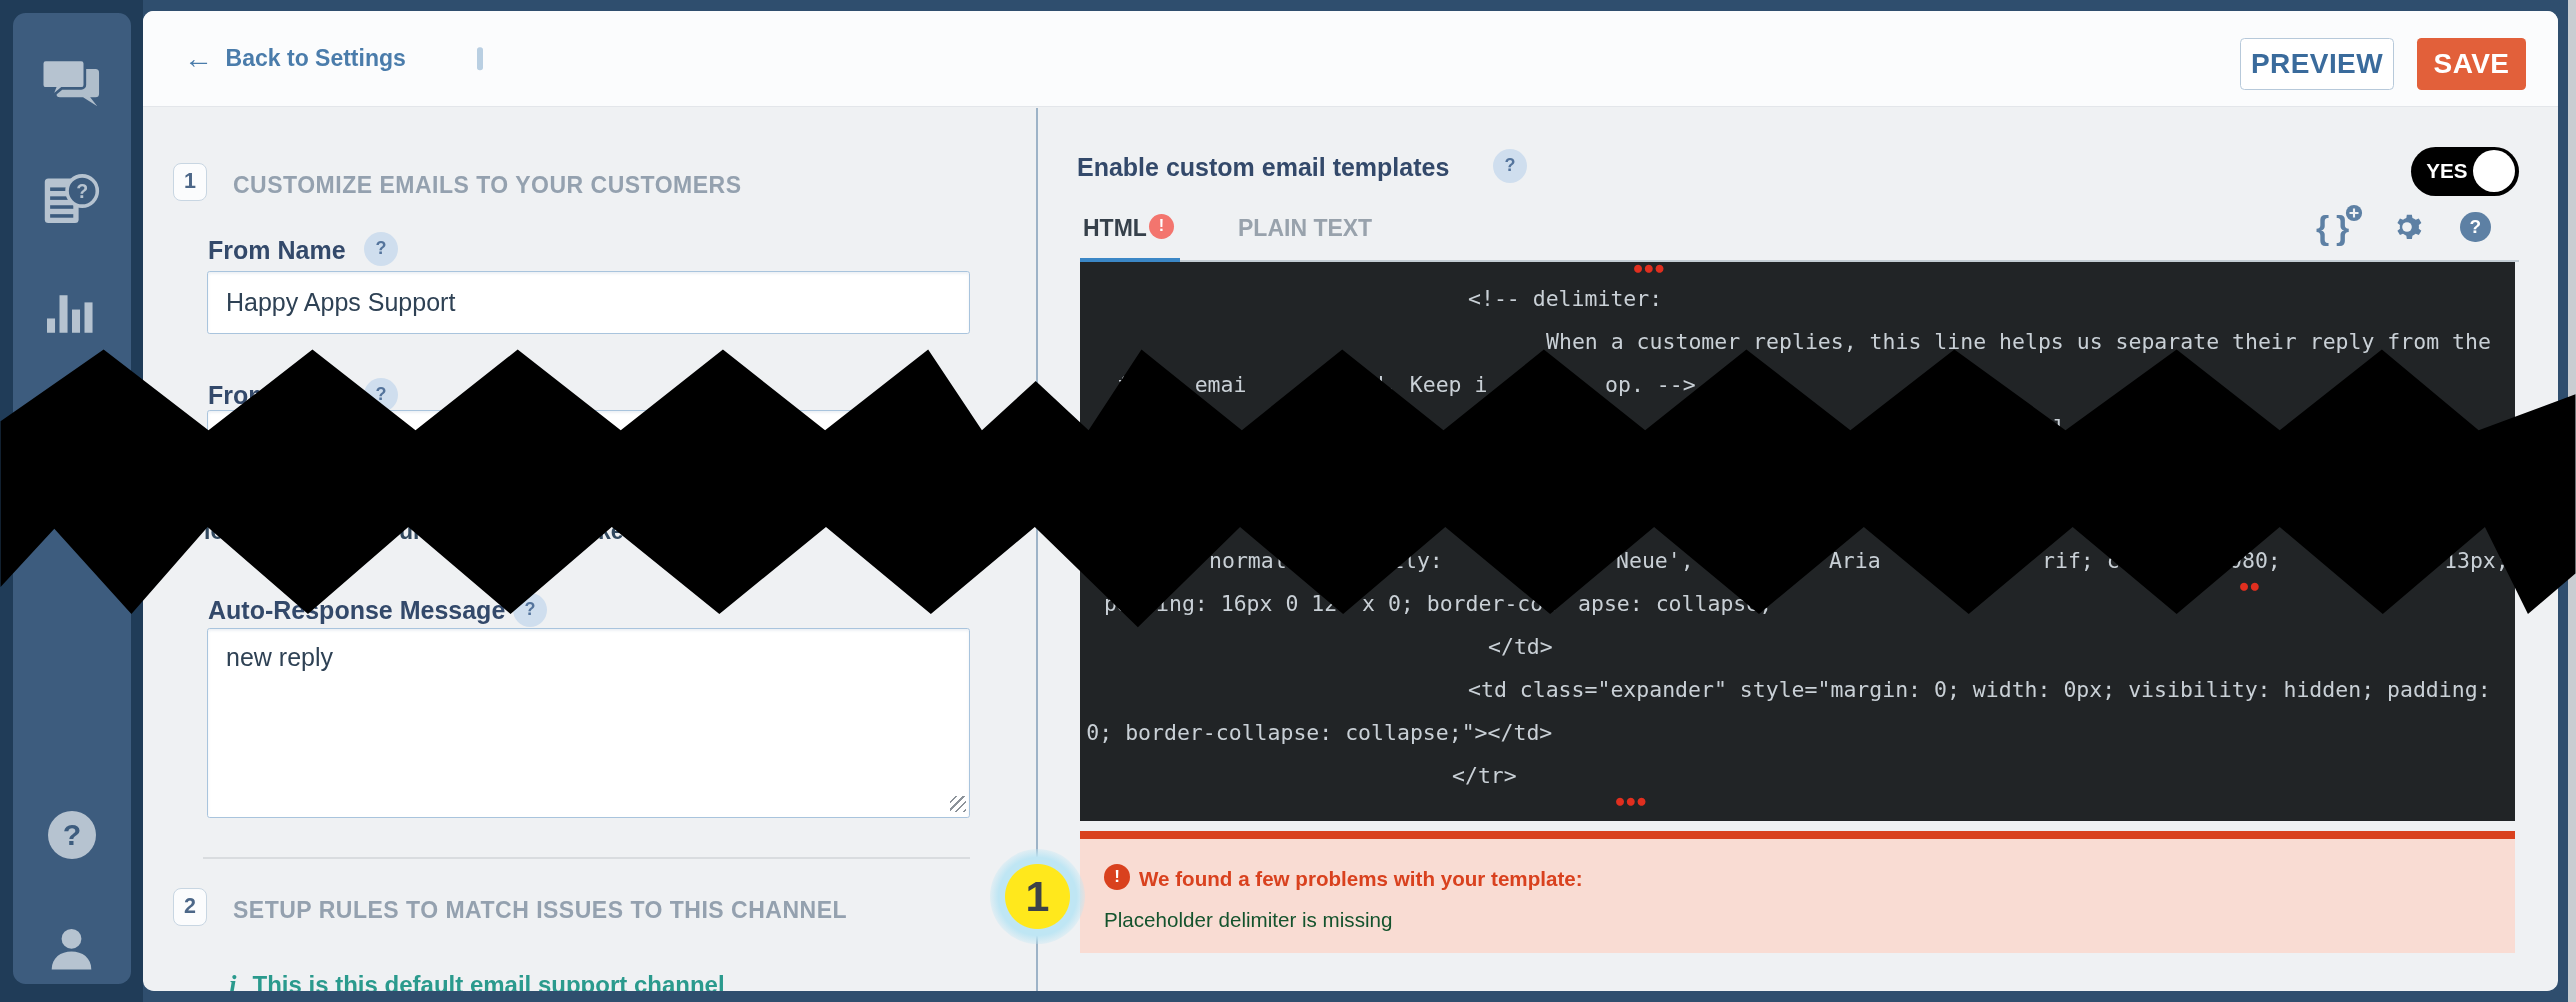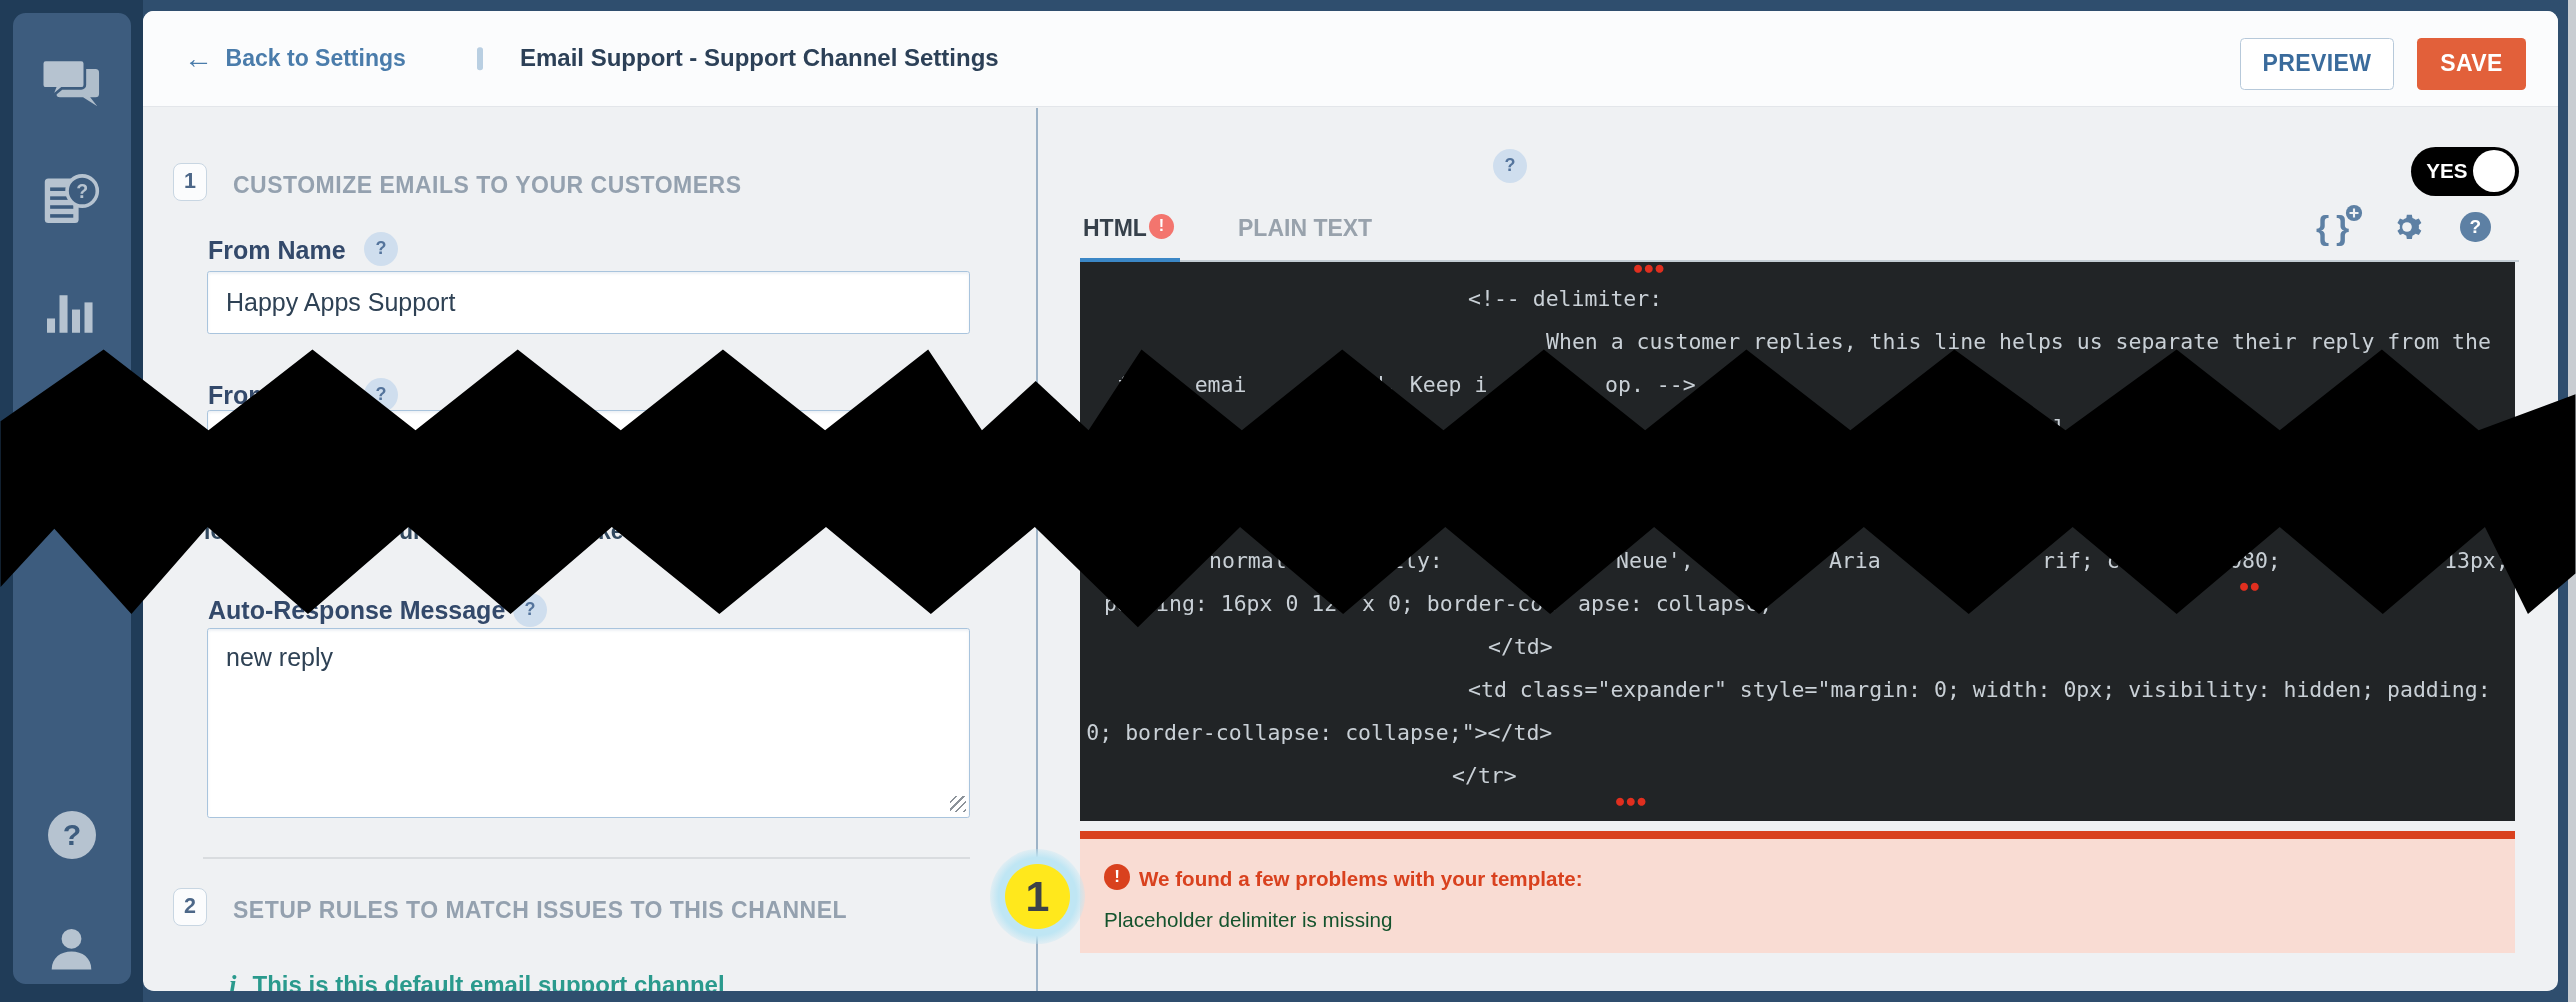--- a/index.html
+++ b/index.html
@@ -15,21 +15,21 @@
   
   .card{left:143px;top:10.8px;width:2415px;height:980px;background:#eff1f3;border-radius:10.8px;overflow:hidden;}
   .topbar{position:absolute;left:0;top:0;width:100%;height:95px;background:#fbfcfd;border-bottom:1.8px solid #e3e6ea;}
   .back{position:absolute;left:41px;top:27px;height:41px;display:flex;align-items:center;gap:12.6px;
         color:#4a7cab;font-weight:bold;font-size:23px;cursor:pointer;}
   .back .arr{font-size:29px;line-height:1;}
   .tb-sep{position:absolute;left:334px;top:50px;width:6.3px;height:23px;background:#b9cfe2;border-radius:2.7px;transform:translateY(-11.7px);}
   .tb-title{position:absolute;left:377px;top:27px;height:41px;display:flex;align-items:center;
             color:#2c4057;font-weight:bold;font-size:24px;}
   .btn{position:absolute;top:27px;height:52px;border-radius:4.5px;display:flex;align-items:center;justify-content:center;
-       font-weight:bold;font-size:23px;letter-spacing:0.4px;cursor:pointer;box-sizing:border-box;}
+       font-weight:bold;font-size:28px;letter-spacing:0.4px;cursor:pointer;box-sizing:border-box;}
   .btn-preview{left:2097px;width:154px;background:#fff;border:1.8px solid #b7c9da;color:#3a6b9c;}
   .btn-save{left:2274px;width:109px;background:#e2603a;color:#fff;border:none;}
   
   .numbox{position:absolute;width:34px;height:38px;border:1.8px solid #c8d6e2;border-radius:8px;background:#fbfcfd;
           color:#4c6788;font-size:21.5px;font-weight:bold;display:flex;align-items:center;justify-content:center;box-sizing:border-box;}
   .sec-title{position:absolute;color:#94a1af;font-weight:bold;font-size:23px;letter-spacing:0.5px;}
   .fld-label{position:absolute;color:#33496a;font-weight:bold;font-size:25px;}
   .qbadge{position:absolute;width:34px;height:34px;border-radius:50%;background:#cfdeee;color:#54749c;
           font-size:18px;font-weight:bold;display:flex;align-items:center;justify-content:center;cursor:pointer;}
   .tinput{position:absolute;box-sizing:border-box;background:#fff;border:1.8px solid #a9c4dd;border-radius:2.7px;
@@ -126,21 +126,20 @@
   </div>
 
   <div class="abs card">
 
     <div class="topbar">
       <div class="back">
         <span class="arr">←</span>
         <span>Back to Settings</span>
       </div>
       <div class="tb-sep" style="top:48px;"></div>
-      <div class="tb-title">Email Support - Support Channel Settings</div>
       <div class="btn btn-preview">PREVIEW</div>
       <div class="btn btn-save">SAVE</div>
     </div>
 
     <div class="vdivider" style="left:893px;top:97px;height:883px;"></div>
 
     <div class="numbox" style="left:30px;top:152px;">1</div>
     <div class="sec-title" style="left:90px;top:161px;">CUSTOMIZE EMAILS TO YOUR CUSTOMERS</div>
 
     <div class="fld-label" style="left:65px;top:225px;">From Name</div>
@@ -165,20 +164,21 @@
     <div class="hr" style="left:60px;top:846px;width:767px;"></div>
 
     <div class="numbox" style="left:30px;top:877px;">2</div>
     <div class="sec-title" style="left:90px;top:886px;">SETUP RULES TO MATCH ISSUES TO THIS CHANNEL</div>
 
     <div class="info-note" style="left:86px;top:959px;">
       <span class="info-i">i</span>
       <span>This is this default email support channel</span>
     </div>
 
+    <div class="fld-label" style="left:934px;top:142px;">Enable custom email templates</div>
     <div class="qbadge" style="left:1350px;top:138px;">?</div>
     <div class="toggle" style="left:2268px;top:136px;">
       <span class="lab">YES</span>
       <span class="knob"></span>
     </div>
 
     <div class="tab active" style="left:940px;top:204px;">HTML</div>
     <div class="errdot" style="left:1006px;top:203px;">!</div>
     <div class="tab idle" style="left:1095px;top:204px;">PLAIN TEXT</div>
 

